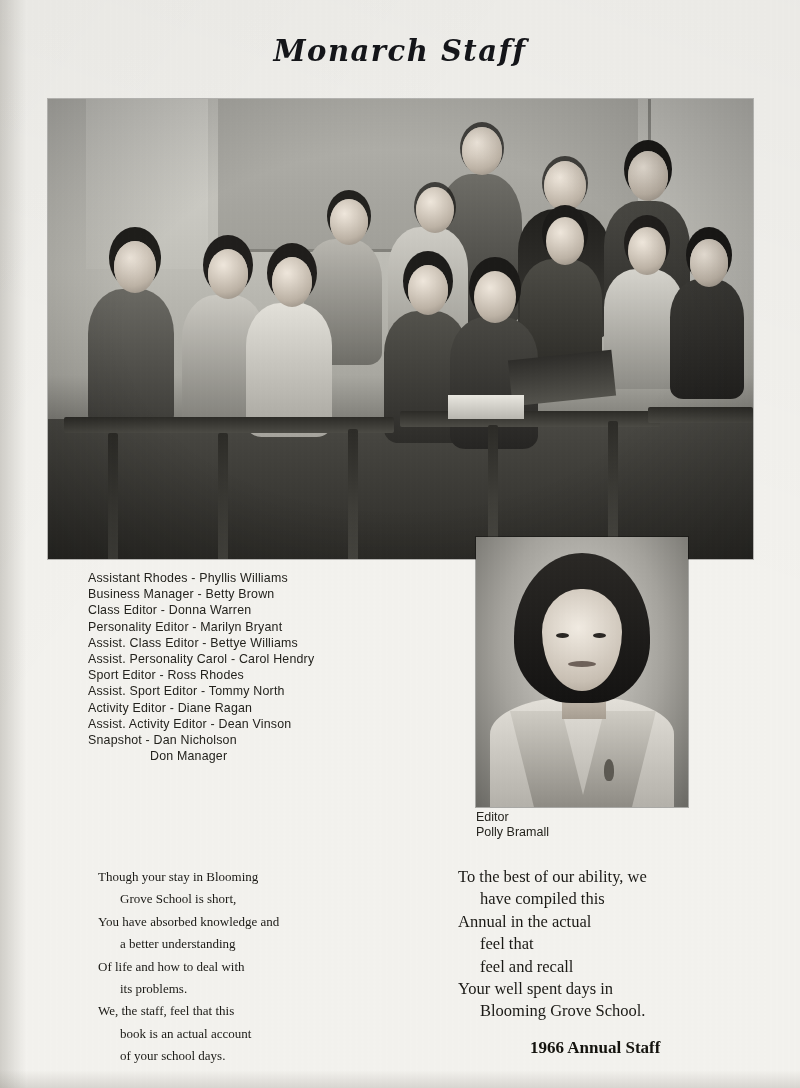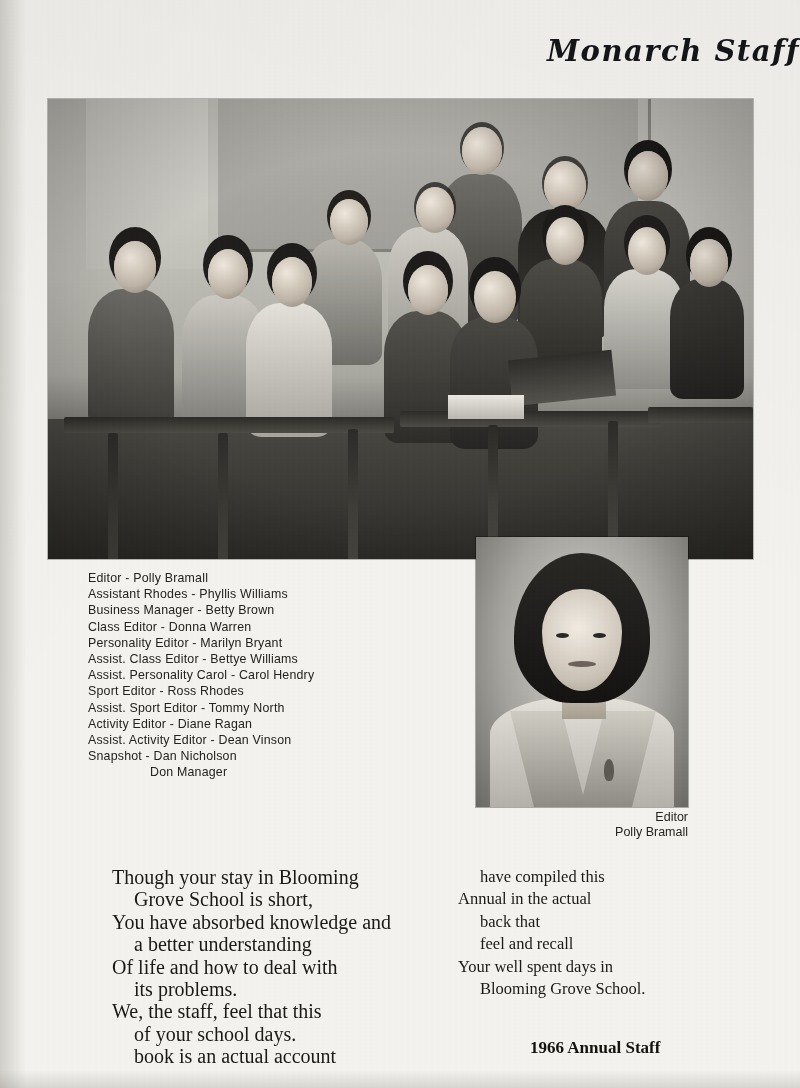--- a/index.html
+++ b/index.html
@@ -43,21 +43,21 @@
     left: 0; right: 0; bottom: 0; height: 18px;
     background: linear-gradient(0deg, rgba(120,115,105,0.22), rgba(120,115,105,0.0));
   }
 
   
   .title {
     position: absolute;
     top: 34px;
     left: 0;
     width: 800px;
-    text-align: right;
+    text-align: center;
     font-family: "DejaVu Serif", serif;
     font-style: italic;
     font-weight: bold;
     font-size: 29px;
     letter-spacing: 1.5px;
     color: #15161a;
   }
 
   
   .group-photo {
@@ -183,21 +183,21 @@
     left: 128px; top: 222px; width: 10px; height: 22px;
     background: #5d5a53;
     border-radius: 50% 50% 40% 40%;
   }
 
   .portrait-caption {
     position: absolute;
     left: 476px;
     top: 810px;
     width: 212px;
-    text-align: right;
+    text-align: left;
     font-family: "Liberation Sans", sans-serif;
     font-size: 12.5px;
     line-height: 15px;
     color: #26251f;
   }
 
   
   .staff-list {
     position: absolute;
     left: 88px;
@@ -208,25 +208,25 @@
     line-height: 16.2px;
     color: #24231e;
     letter-spacing: .2px;
   }
   .staff-list div { white-space: nowrap; }
   .staff-list .indent { padding-left: 62px; }
 
   
   .poem-left {
     position: absolute;
-    left: 112px;
+    left: 98px;
     top: 866px;
     width: 300px;
     font-family: "Liberation Serif", serif;
-    font-size: 20px;
+    font-size: 13px;
     line-height: 22.4px;
     color: #1b1a16;
   }
   .poem-right {
     position: absolute;
     left: 458px;
     top: 866px;
     width: 300px;
     font-family: "Liberation Serif", serif;
     font-size: 16.5px;
@@ -331,21 +331,20 @@
     <div class="pt-mouth"></div>
     <div class="pt-pin"></div>
   </div>
 
   <div class="portrait-caption">
     <div>Editor</div>
     <div>Polly Bramall</div>
   </div>
 
   <div class="staff-list">
-    <div>Editor - Polly Bramall</div>
     <div>Assistant Rhodes - Phyllis Williams</div>
     <div>Business Manager - Betty Brown</div>
     <div>Class Editor - Donna Warren</div>
     <div>Personality Editor - Marilyn Bryant</div>
     <div>Assist. Class Editor - Bettye Williams</div>
     <div>Assist. Personality Carol - Carol Hendry</div>
     <div>Sport Editor - Ross Rhodes</div>
     <div>Assist. Sport Editor - Tommy North</div>
     <div>Activity Editor - Diane Ragan</div>
     <div>Assist. Activity Editor - Dean Vinson</div>
@@ -354,28 +353,29 @@
   </div>
 
   <div class="poem-left">
     <div>Though your stay in Blooming</div>
     <div class="ind">Grove School is short,</div>
     <div>You have absorbed knowledge and</div>
     <div class="ind">a better understanding</div>
     <div>Of life and how to deal with</div>
     <div class="ind">its problems.</div>
     <div>We, the staff, feel that this</div>
+    <div class="ind">book is an actual account</div>
     <div class="ind">of your school days.</div>
-    <div class="ind">book is an actual account</div>
   </div>
 
   <div class="poem-right">
+    <div>To the best of our ability, we</div>
     <div class="ind">have compiled this</div>
     <div>Annual in the actual</div>
-    <div class="ind">back that</div>
+    <div class="ind">feel that</div>
     <div class="ind">feel and recall</div>
     <div>Your well spent days in</div>
     <div class="ind">Blooming Grove School.</div>
   </div>
 
   <div class="signature">1966 Annual Staff</div>
 
   <div class="grain"></div>
 </div>
 

